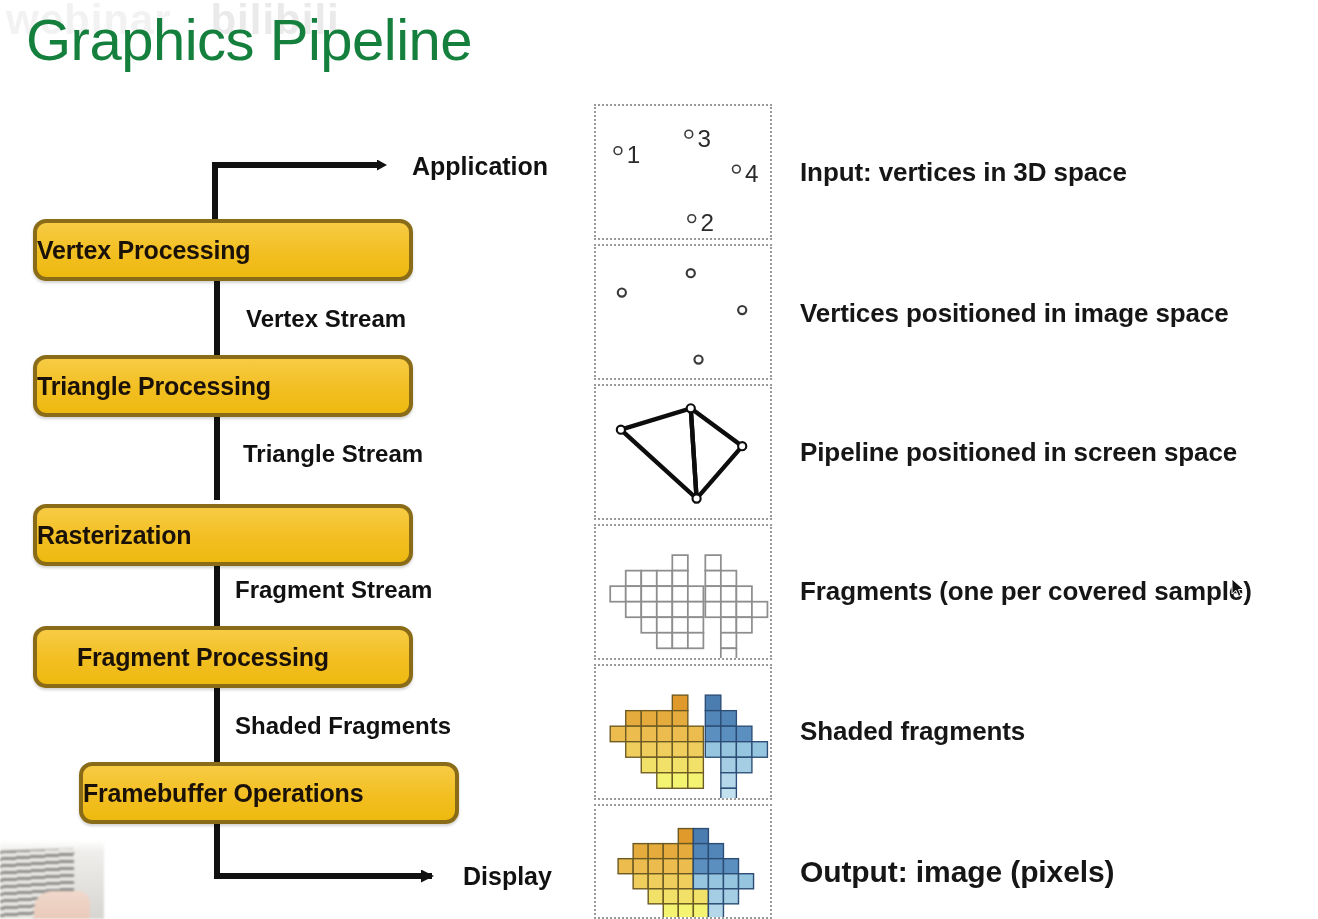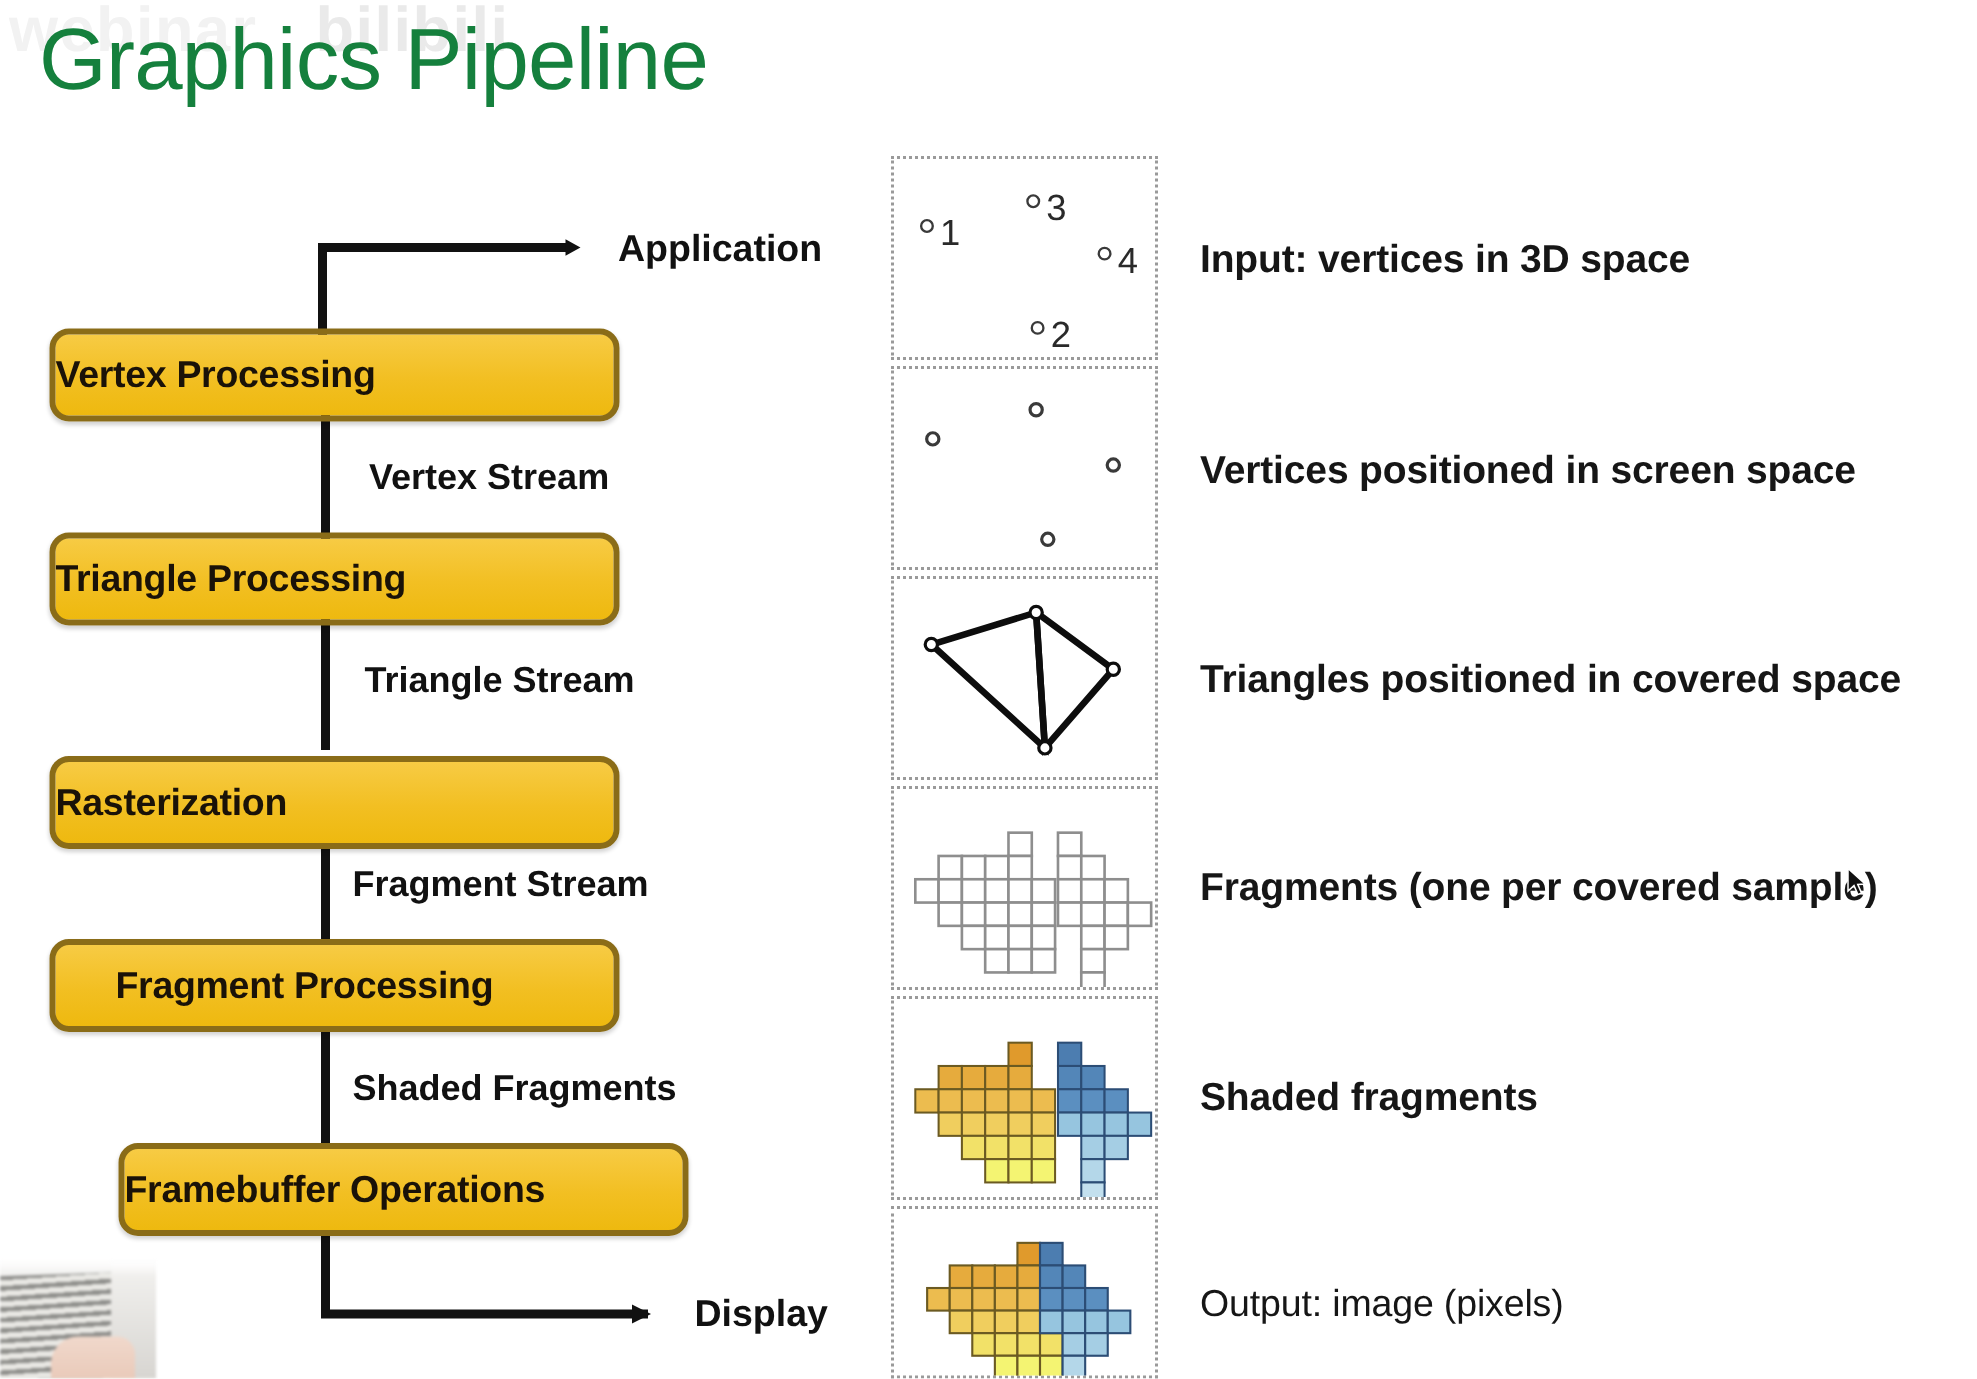--- a/index.html
+++ b/index.html
@@ -75,21 +75,21 @@
     box-sizing:border-box;
     background:#fff;
   }
   .panel svg{position:absolute;left:0;top:0;width:100%;height:100%;}
   .caption{
     position:absolute;
     font-size:26px;font-weight:700;color:#161616;
     white-space:nowrap;
     letter-spacing:-0.1px;
   }
-  .caption.thin{font-weight:400;font-size:25px;}
+  .caption.thin{font-weight:700;font-size:30px;}
 
   
   .webcam{
     position:absolute;left:0;bottom:0;
     width:104px;height:78px;
     overflow:hidden;
     z-index:10;
     background:#efeeec;
     filter:blur(1.1px);
   }
@@ -206,37 +206,37 @@
   <div class="panel" style="left:594px;top:244px;">
     <svg viewBox="0 0 178 136">
       <g fill="#ffffff" stroke="#3a3a3a" stroke-width="2.2">
         <circle cx="26" cy="48" r="4.2"></circle>
         <circle cx="97" cy="28" r="4.2"></circle>
         <circle cx="150" cy="66" r="4.2"></circle>
         <circle cx="105" cy="117" r="4.2"></circle>
       </g>
     </svg>
   </div>
-  <div class="caption" style="left:800px;top:298px;">Vertices positioned in screen space</div>
+  <div class="caption" style="left:800px;top:298px;">Vertices positioned in image space</div>
 
   <div class="panel" style="left:594px;top:384px;">
     <svg viewBox="0 0 178 136">
       <g stroke="#0d0d0d" stroke-width="4.5" fill="none" stroke-linejoin="miter">
         <polygon points="25,45 97,23 103,116"></polygon>
         <polygon points="97,23 150,62 103,116"></polygon>
       </g>
       <g fill="#ffffff" stroke="#0d0d0d" stroke-width="2.2">
         <circle cx="25" cy="45" r="4.2"></circle>
         <circle cx="97" cy="23" r="4.2"></circle>
         <circle cx="150" cy="62" r="4.2"></circle>
         <circle cx="103" cy="116" r="4.2"></circle>
       </g>
     </svg>
   </div>
-  <div class="caption" style="left:800px;top:437px;">Triangles positioned in covered space</div>
+  <div class="caption" style="left:800px;top:437px;">Pipeline positioned in screen space</div>
 
   <div class="panel" style="left:594px;top:524px;">
     <svg viewBox="0 0 178 136" id="frag-outline">
         <rect x="30" y="46" width="16" height="16" fill="#ffffff" stroke="#8e8e8e" stroke-width="1.8"></rect>
         <rect x="46" y="46" width="16" height="16" fill="#ffffff" stroke="#8e8e8e" stroke-width="1.8"></rect>
         <rect x="62" y="46" width="16" height="16" fill="#ffffff" stroke="#8e8e8e" stroke-width="1.8"></rect>
         <rect x="78" y="30" width="16" height="16" fill="#ffffff" stroke="#8e8e8e" stroke-width="1.8"></rect>
         <rect x="14" y="62" width="16" height="16" fill="#ffffff" stroke="#8e8e8e" stroke-width="1.8"></rect>
         <rect x="30" y="62" width="16" height="16" fill="#ffffff" stroke="#8e8e8e" stroke-width="1.8"></rect>
         <rect x="46" y="62" width="16" height="16" fill="#ffffff" stroke="#8e8e8e" stroke-width="1.8"></rect>

